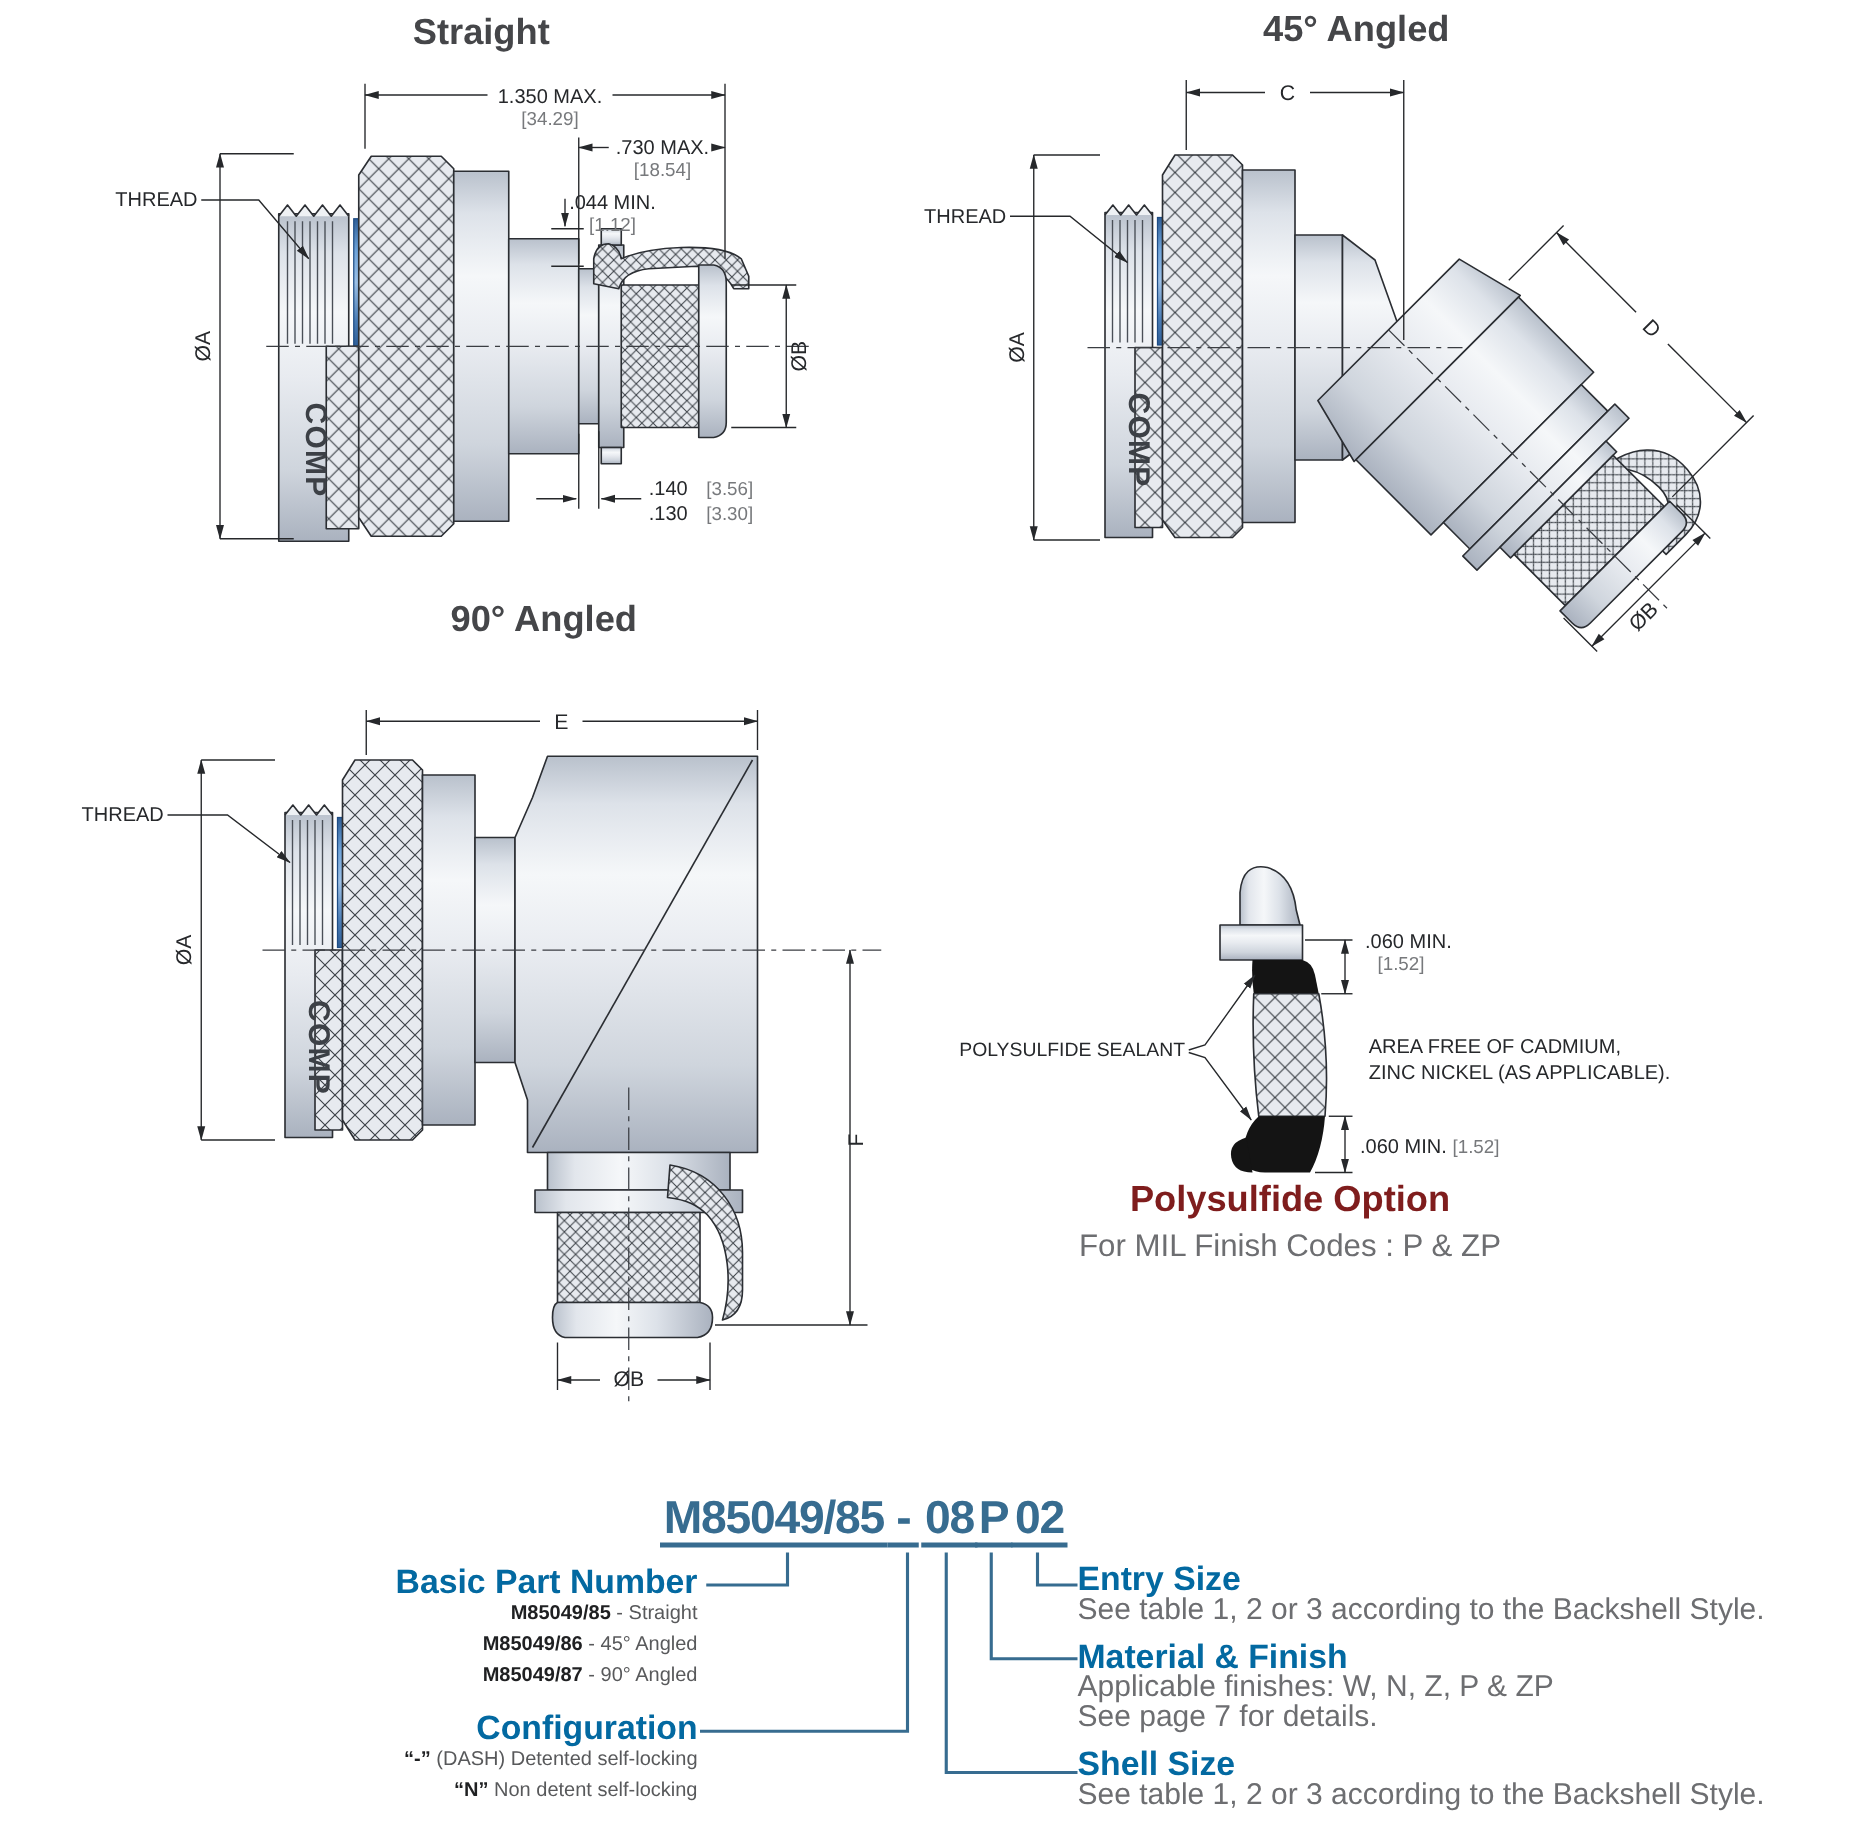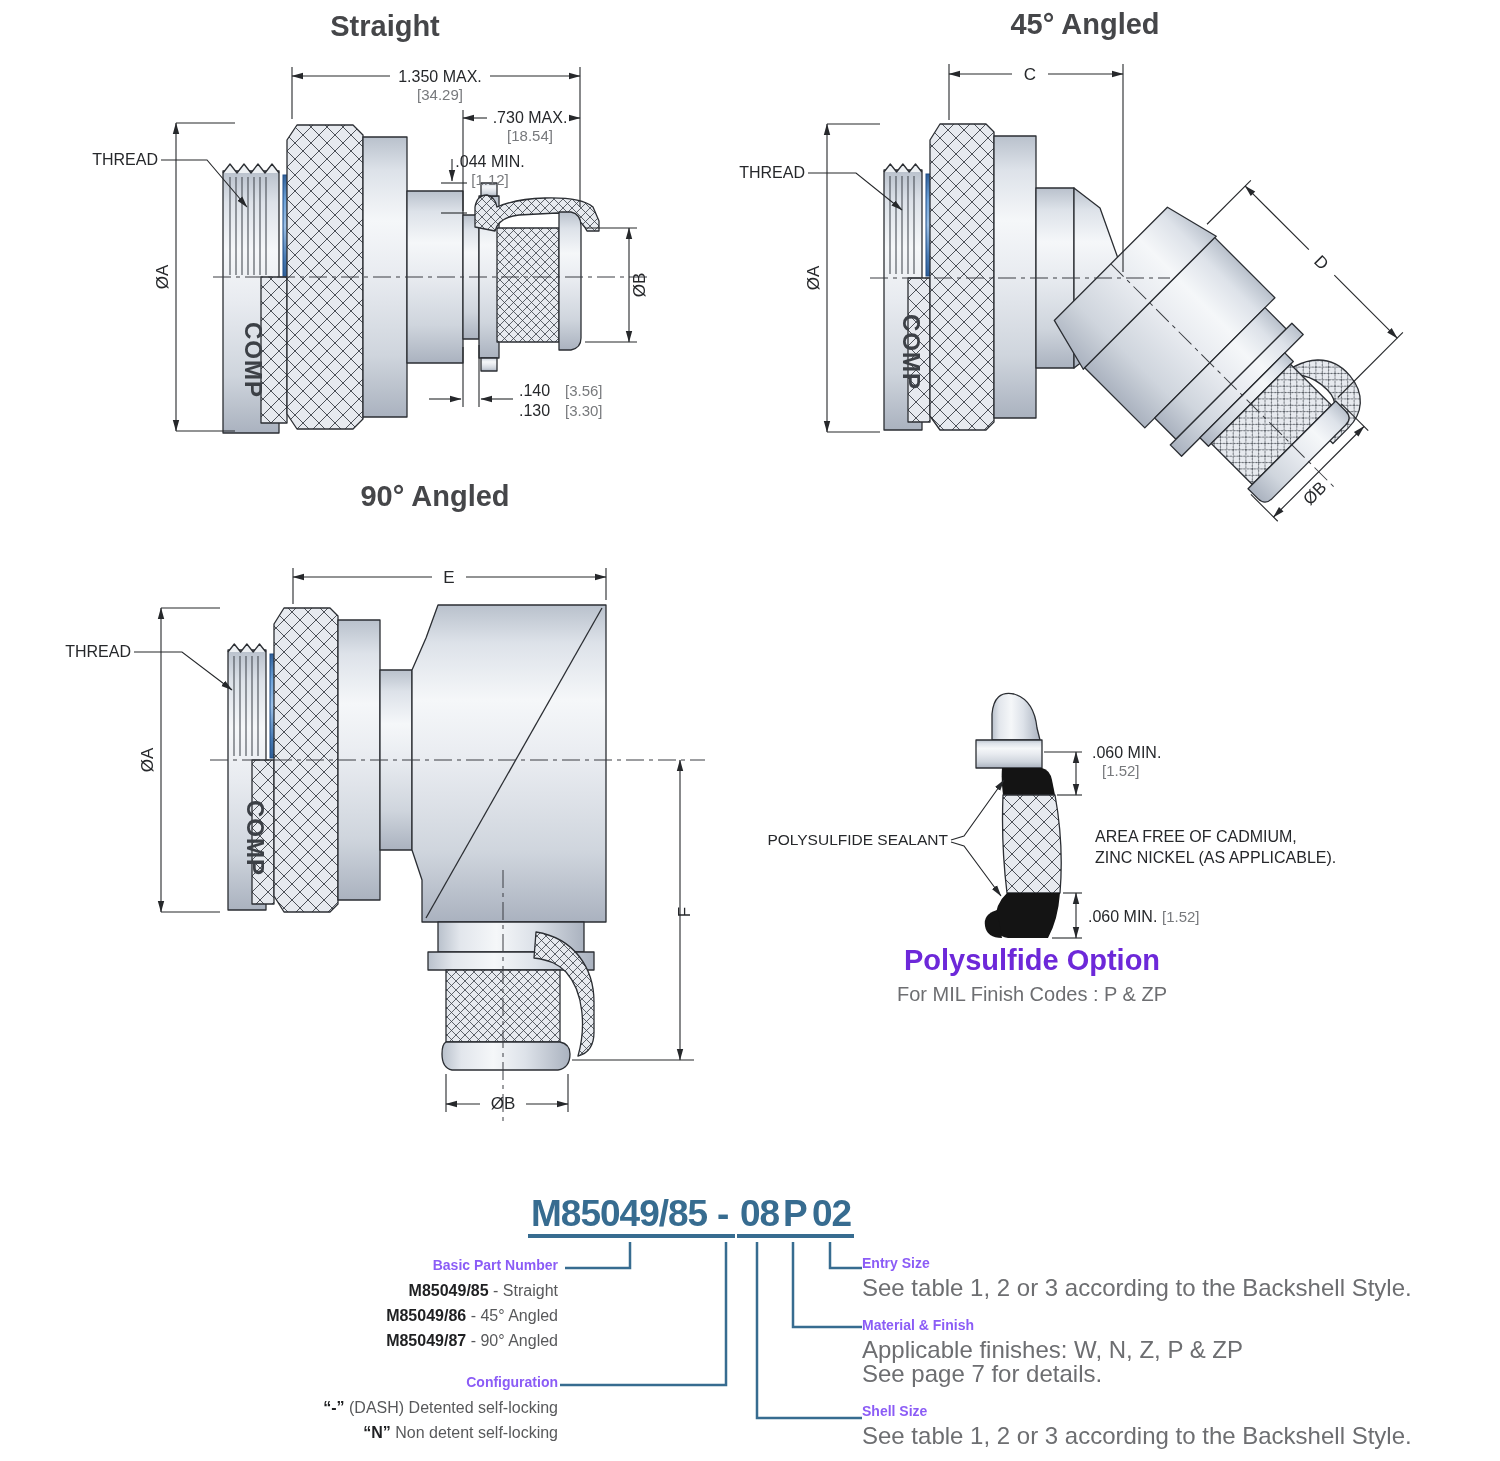--- a/index.html
+++ b/index.html
@@ -1,39 +1,39 @@
 <!DOCTYPE html>
 <html><head>
 <meta charset="utf-8">
 <style>
   html,body{margin:0;padding:0;background:#ffffff;}
   #page{position:relative;width:1500px;height:1461px;background:#fff;overflow:hidden;
         font-family:"Liberation Sans", sans-serif;}
   .sec-title{position:absolute;font-weight:bold;font-size:29px;color:#454649;text-align:center;}
   .poly-title{position:absolute;left:832px;top:944px;width:400px;text-align:center;
-              font-weight:bold;font-size:29px;color:#6d28d9;}
+              font-weight:bold;font-size:29px;color:#7f1d1d;}
   .poly-sub{position:absolute;left:832px;top:983px;width:400px;text-align:center;
-            font-size:20px;color:#6d6e71;}
+            font-size:25px;color:#6d6e71;}
   svg{position:absolute;overflow:visible;}
   svg text{font-family:"Liberation Sans", sans-serif;}
   .dim{font-size:16px;fill:#26282b;}
   .dimg{font-size:15px;fill:#77797c;}
   .lblL{font-size:16px;fill:#26282b;}
   .letter{font-size:17px;fill:#26282b;}
   .comp{font-size:24px;font-weight:bold;fill:#3c4046;letter-spacing:1px;}
   .ol{stroke:#2b2e33;stroke-width:1.3;stroke-linejoin:round;}
   .dl{stroke:#26282b;stroke-width:1.1;fill:none;}
   .cl{stroke:#3a3d42;stroke-width:1;fill:none;stroke-dasharray:18 5 4 5;}
   .tl{stroke:#4a4f57;stroke-width:1.1;}
   
   .pn-seg{position:absolute;font-weight:bold;font-size:37px;letter-spacing:-1px;color:#376c90;
           border-bottom:4px solid #376c90;line-height:1.08;padding:0 3px;}
   .pn-left{position:absolute;left:150px;width:408px;text-align:right;}
   .pn-right{position:absolute;left:862px;width:600px;text-align:left;}
-  .pn-label{font-weight:bold;font-size:14px;color:#8b5cf6;line-height:26px;}
+  .pn-label{font-weight:bold;font-size:27px;color:#0369a1;line-height:26px;}
   .pn-line{font-size:16px;line-height:25px;color:#58595b;}
   .pn-line b{color:#1f2022;}
   .pn-desc{font-size:24px;line-height:24px;color:#6d6e71;}
 </style>
 </head>
 <body>
 
 <div id="page">
 
   <svg width="0" height="0">

